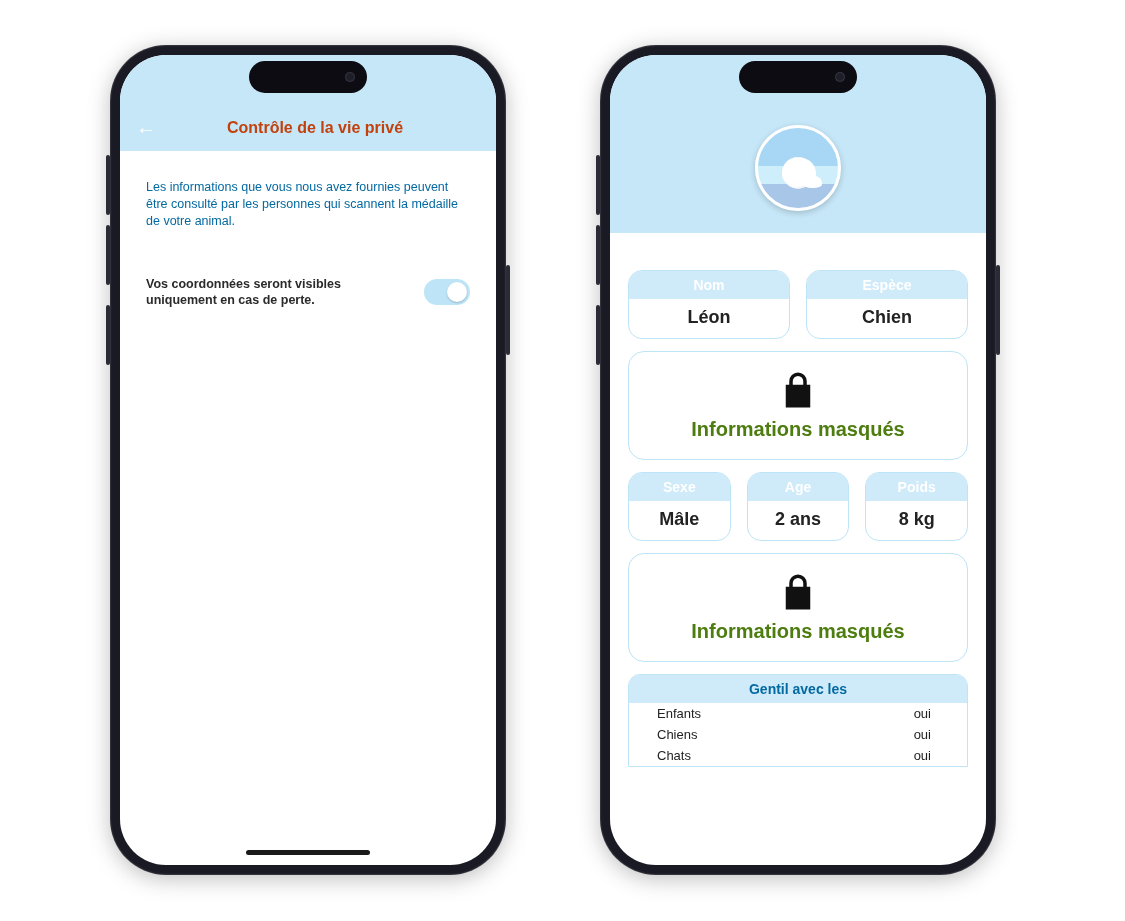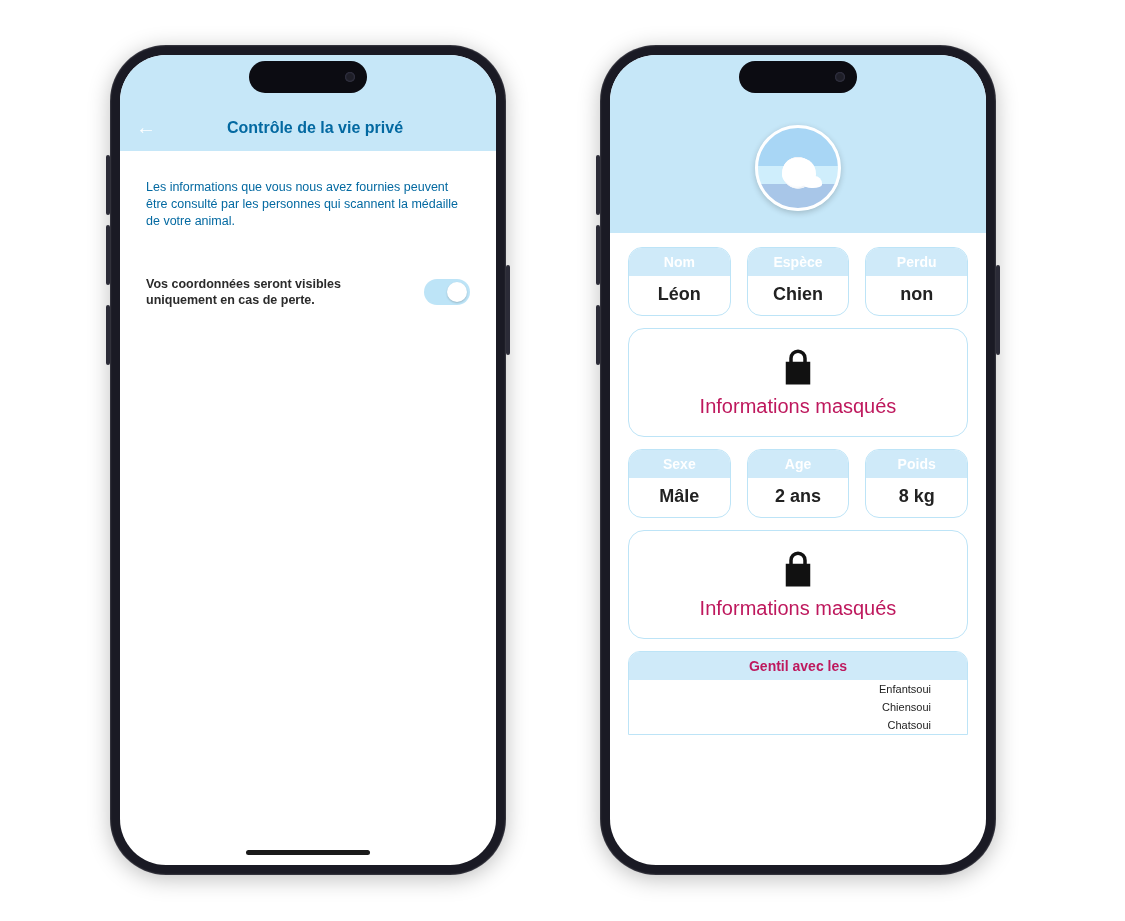--- a/index.html
+++ b/index.html
@@ -88,21 +88,21 @@
     align-items: flex-end;
     padding: 0 16px 14px;
     gap: 14px;
   }
   .left .appbar .back {
     color: #fff;
     font-size: 20px;
     line-height: 1;
   }
   .left .appbar .title {
-    color: #0369a1;
+    color: #c2410c;
     font-weight: 600;
     font-size: 16px;
     flex: 1;
     text-align: center;
     margin-right: 20px; 
   }
   .left .body {
     padding: 28px 26px;
     color: var(--txt-dark);
   }
@@ -212,49 +212,50 @@
   .masked {
     border: 1.5px solid var(--card-border);
     border-radius: 16px;
     margin-bottom: 12px;
     padding: 16px 10px 18px;
     text-align: center;
   }
   .masked svg { display:block; margin: 0 auto 6px; }
   .masked .mtxt {
     font-size: 20px;
-    font-weight: 400;
-    color:#be185d;
+    font-weight: 700;
+    color:#4d7c0f;
   }
 
   .table-card {
     border: 1.5px solid var(--card-border);
     border-radius: 12px 12px 0 0;
     overflow:hidden;
   }
   .table-card .thead {
     background: var(--blue-pale);
-    color:#be185d;
+    color:#0369a1;
     text-align:center;
     font-weight:700;
     font-size:14px;
     padding: 6px 0;
   }
   .table-card .trow {
     display:flex;
-    justify-content: flex-end;
+    justify-content: space-between;
     align-items:center;
     padding: 3px 36px 3px 28px;
-    font-size: 11px;
+    font-size: 13px;
     color:#222;
+    gap:28px;
   }
   .table-card .trow .k { font-weight:500; }
   .table-card .trow .v { font-weight:500; }
   .right .screen { display:flex; flex-direction:column; }
-  .right .scroll { flex:1; overflow:hidden; }
+  .right .scroll { flex:1; overflow:hidden;margin-top:23px; }
 </style>
 </head>
 <body>
 
 <div class="phone left">
   <div class="notch"></div>
   <div class="screen">
     <div class="appbar">
       <span class="back">←</span>
       <span class="title">Contrôle de la vie privé</span>
@@ -283,24 +284,20 @@
 
       <div class="pill-row">
         <div class="pill">
           <div class="ph">Nom</div>
           <div class="pv">Léon</div>
         </div>
         <div class="pill">
           <div class="ph">Espèce</div>
           <div class="pv">Chien</div>
         </div>
-        <div class="pill">
-          <div class="ph">Perdu</div>
-          <div class="pv">non</div>
-        </div>
       </div>
 
       <div class="masked">
         <svg width="42" height="44" viewBox="0 0 24 24">
           <path fill="#111" d="M17 9V7a5 5 0 10-10 0v2H5v13h14V9h-2zm-8 0V7a3 3 0 016 0v2H9z"></path>
         </svg>
         <div class="mtxt">Informations masqués</div>
       </div>
 
       <div class="pill-row">

